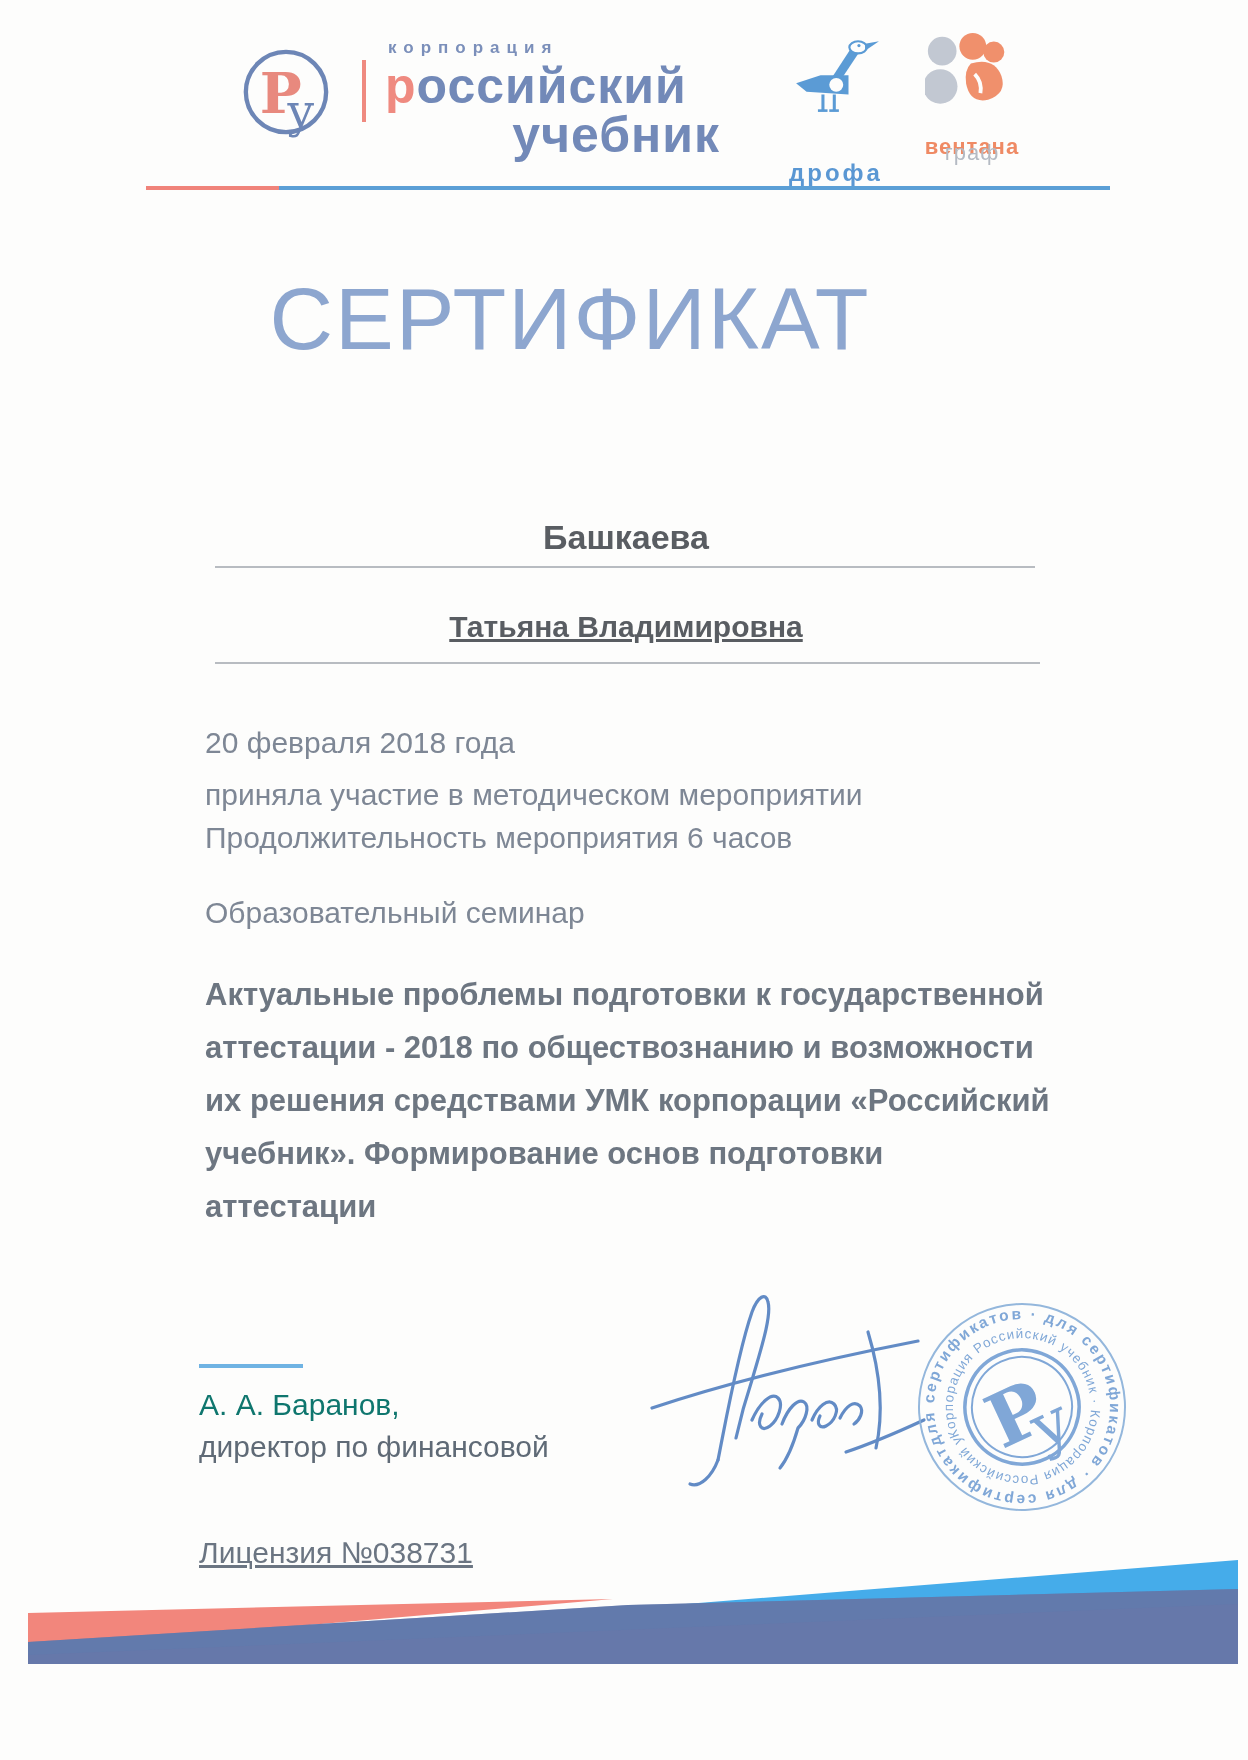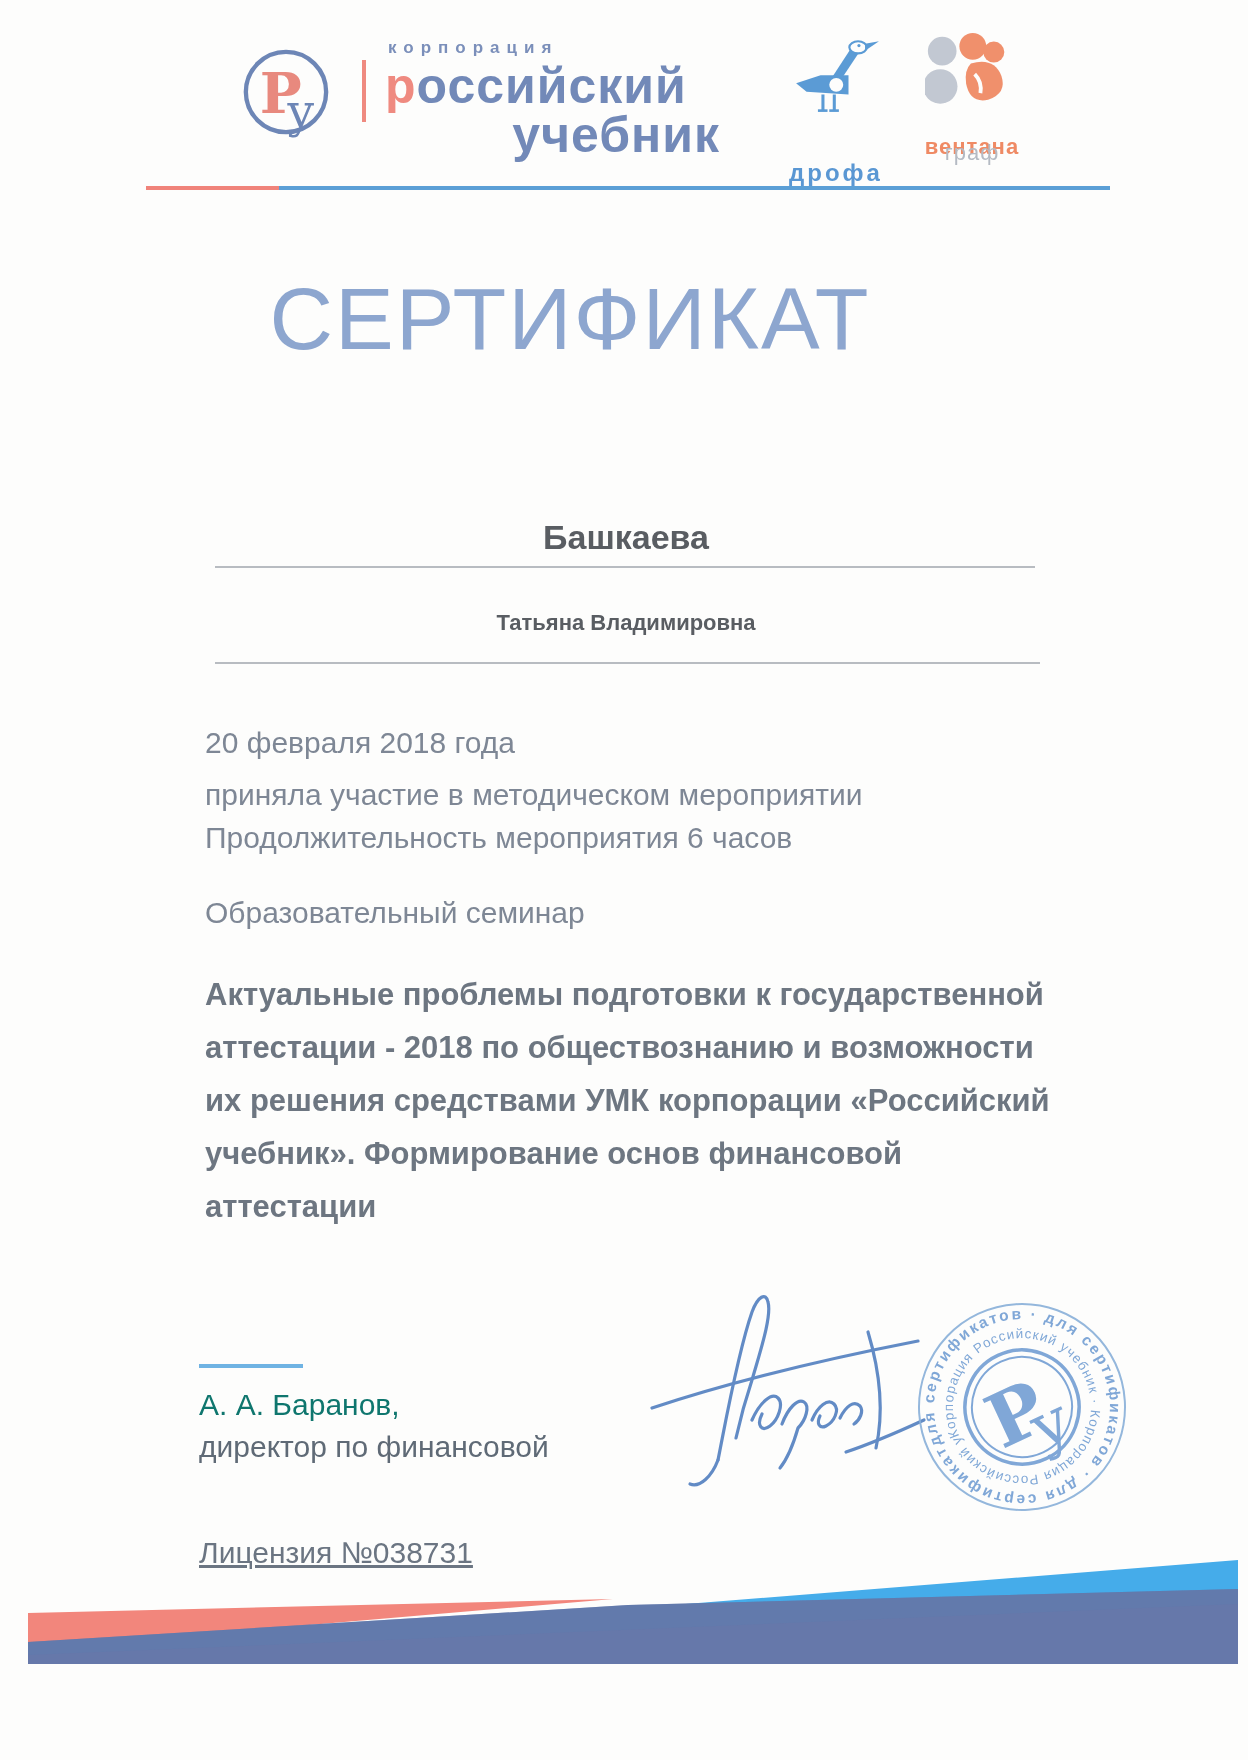--- a/index.html
+++ b/index.html
@@ -22,21 +22,21 @@
   .ventana-label1{left:922px;top:116px;width:100px;text-align:center;font-size:22px;color:#ef8a64;font-weight:bold;letter-spacing:1px;margin-top:18px;}
   .ventana-label2{left:922px;top:140px;width:100px;text-align:center;font-size:22px;color:#b4bac3;letter-spacing:1px;}
   .header-rule-red{left:146px;top:186px;width:133px;height:4px;background:#f0837a;}
   .header-rule-blue{left:279px;top:186px;width:831px;height:4px;background:#5b9fd6;}
   
   .cert-title{left:0;top:268px;width:1140px;text-align:center;
     font-size:88px;font-weight:300;color:#8da6cf;letter-spacing:2px;}
   
   .name1{left:215px;top:518px;width:822px;text-align:center;font-size:34px;font-weight:bold;color:#595d62;}
   .underline1{left:215px;top:566px;width:820px;height:2px;background:#b8bcc1;}
-  .name2{left:215px;top:610px;width:822px;text-align:center;font-size:22px;font-weight:bold;color:#595d62;}
+  .name2{left:215px;top:610px;width:822px;text-align:center;font-size:30px;font-weight:bold;color:#595d62;text-decoration:underline;}
   .underline2{left:215px;top:662px;width:825px;height:2px;background:#b8bcc1;}
   
   .date-line{left:205px;top:726px;font-size:30px;color:#7e8795;}
   .p-participation{left:205px;top:778px;font-size:30px;color:#7e8795;}
   .p-duration{left:205px;top:821px;font-size:30px;color:#7e8795;}
   .p-event-type{left:205px;top:896px;font-size:30px;color:#7e8795;}
   .event-title{left:205px;top:968px;width:880px;font-size:31px;font-weight:bold;color:#6d7681;line-height:53px;}
   
   .sig-rule{left:199px;top:1364px;width:104px;height:4px;background:#6fb3e3;}
   .sig-name{left:199px;top:1388px;font-size:30px;color:#0f766e;}
@@ -99,21 +99,21 @@
   <div class="abs underline2"></div>
 
   <div class="abs date-line">20 февраля 2018 года</div>
   <div class="abs p-participation">приняла участие в методическом мероприятии</div>
   <div class="abs p-duration">Продолжительность мероприятия 6 часов</div>
   <div class="abs p-event-type">Образовательный семинар</div>
   <div class="abs event-title">
     <div>Актуальные проблемы подготовки к государственной</div>
     <div>аттестации - 2018 по обществознанию и возможности</div>
     <div>их решения средствами УМК корпорации «Российский</div>
-    <div>учебник». Формирование основ финансовой</div>
+    <div>учебник». Формирование основ подготовки</div>
     <div>аттестации</div>
   </div>
 
   <div class="abs sig-rule"></div>
   <div class="abs sig-name">А. А. Баранов,</div>
   <div class="abs sig-role">директор по финансовой</div>
   <div class="abs license-line">Лицензия №038731</div>
 
   <svg class="abs signature-svg" viewBox="630 1270 320 230">
     <g fill="none" stroke="#527fc0" stroke-width="3.2" stroke-linecap="round" opacity="0.9">

